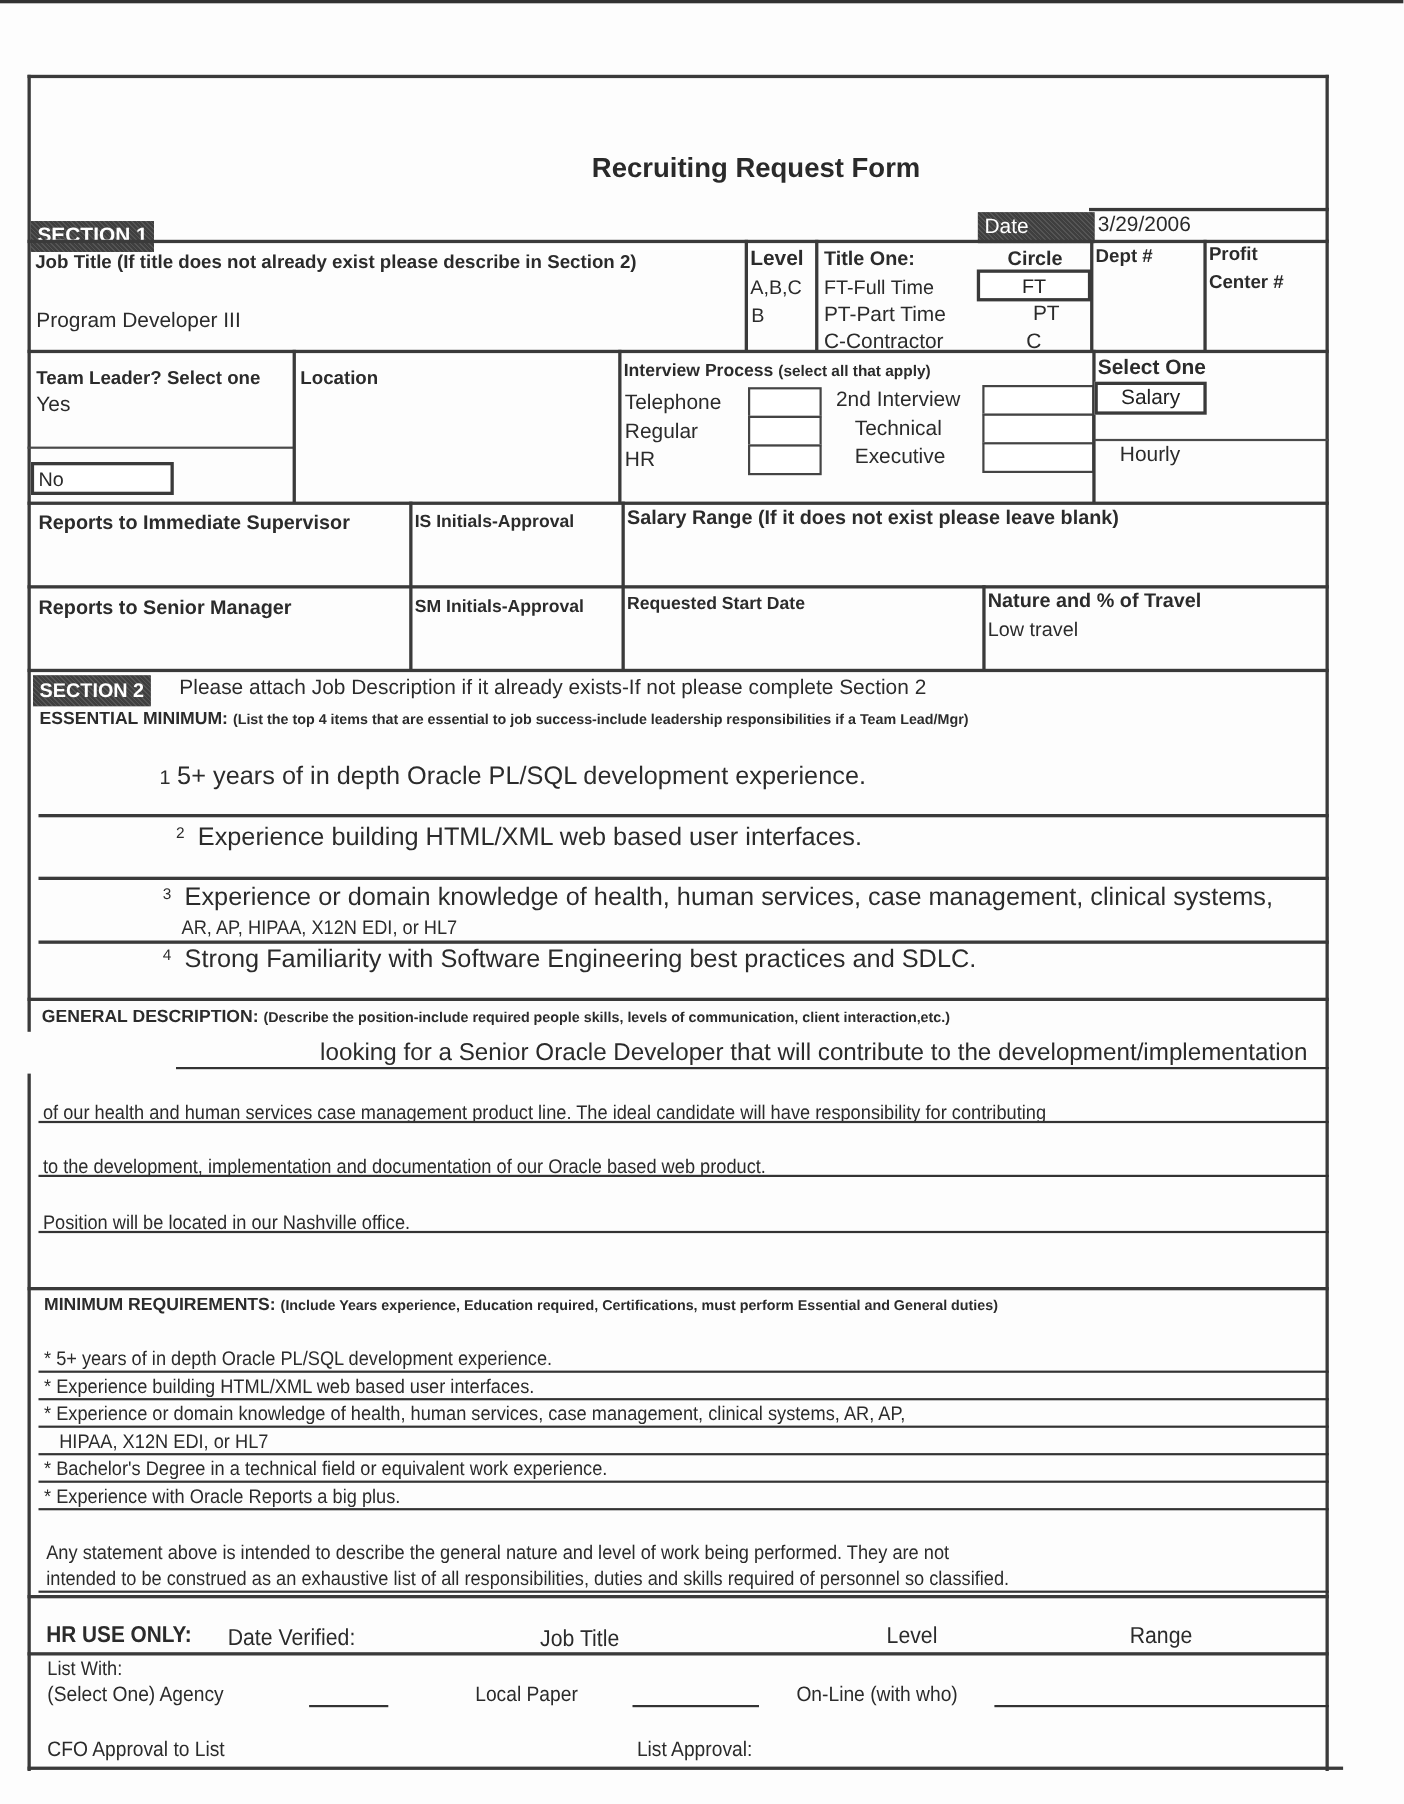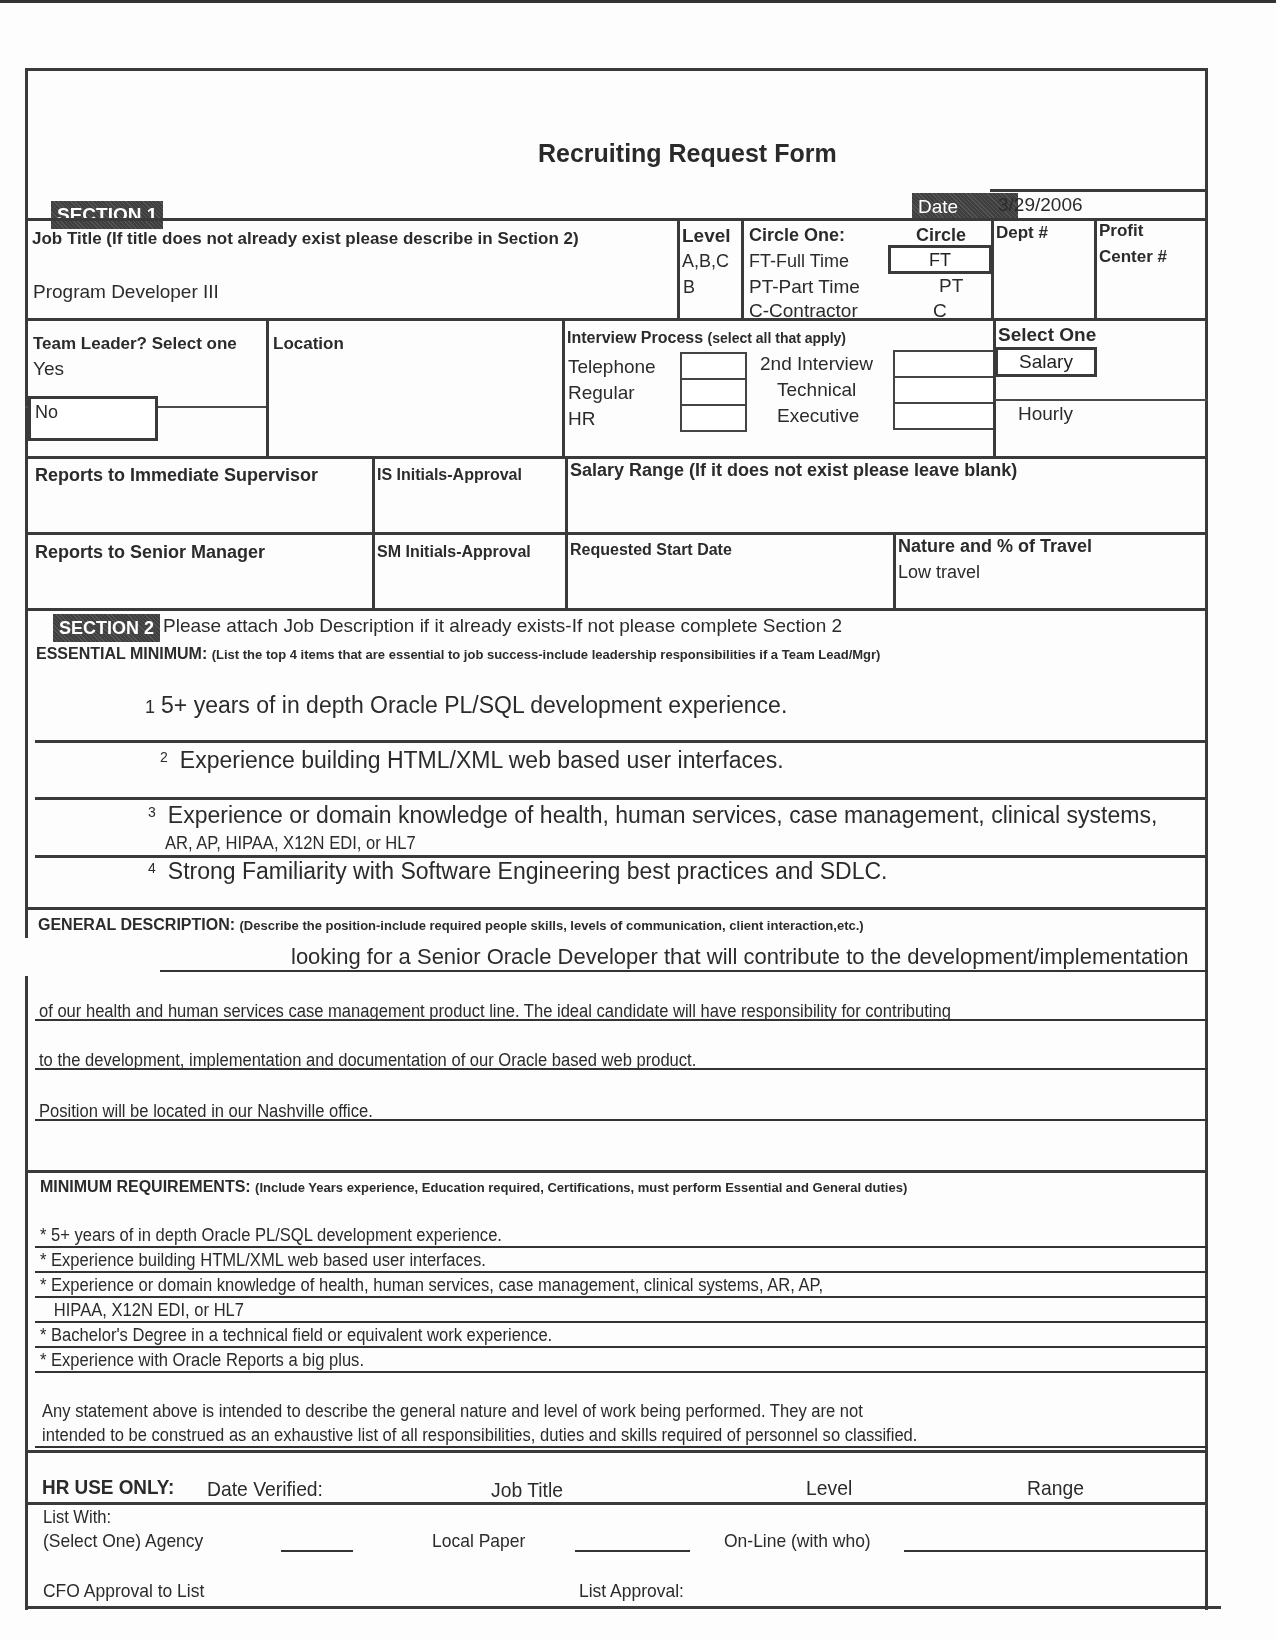--- a/index.html
+++ b/index.html
@@ -7,21 +7,21 @@
          font-family:"Liberation Sans", sans-serif; color:#222; }
   .scanline { position:absolute; left:0; top:0; width:1276px; height:3px; background:#333; }
   .abs { position:absolute; }
   .hl { position:absolute; height:3px; background:#3a3a3a; }
   .hlt { position:absolute; height:2px; background:#4a4a4a; }
   .vl { position:absolute; width:3px; background:#3a3a3a; }
   .box { position:absolute; border:3px solid #3a3a3a; box-sizing:border-box; background:#fff; }
   .boxt { position:absolute; border:2px solid #444; box-sizing:border-box; background:#fff; }
   .title { font-weight:bold; font-size:25px; color:#2a2a2a; }
   .sec-tag { position:absolute; background:#4a4a4a; color:#fff; font-weight:bold; font-size:19px; padding:2px 6px 2px 6px; line-height:24px;
-             background-image:repeating-linear-gradient(45deg,#555 0 1px,#3f3f3f 1px 3px);margin-left:23px; }
+             background-image:repeating-linear-gradient(45deg,#555 0 1px,#3f3f3f 1px 3px); }
   .lbl { position:absolute; font-weight:bold; font-size:17px; color:#2b2b2b; white-space:nowrap; }
   .lbln { position:absolute; font-size:18px; color:#2b2b2b; white-space:nowrap; }
   .serif { position:absolute; font-family:Liberation Sans, sans-serif; font-size:23px; color:#2b2b2b; white-space:nowrap; }
   .num { font-size:14px; position:relative; top:-6px; margin-right:12px; }
   .narrow { position:absolute; font-size:18px; color:#2b2b2b; white-space:nowrap; transform:scaleX(0.92); transform-origin:left top; }
   .uline { position:absolute; height:2px; background:#333; }
 </style>
 </head>
 <body>
 
@@ -42,42 +42,42 @@
 <div class="hl" style="left:25px;top:218px;width:1183px;"></div>
 <div class="vl" style="left:1205px;top:218px;height:1392px;"></div>
 
 <div class="lbl" style="left:32px;top:229px;">Job Title (If title does not already exist please describe in Section 2)</div>
 <div class="lbln" style="left:33px;top:281px;font-size:19px;">Program Developer III</div>
 <div class="vl" style="left:677px;top:218px;height:102px;"></div>
 <div class="lbl" style="left:682px;top:225px;font-size:19px;">Level</div>
 <div class="lbln" style="left:682px;top:251px;">A,B,C</div>
 <div class="lbln" style="left:683px;top:277px;">B</div>
 <div class="vl" style="left:741px;top:218px;height:102px;"></div>
-<div class="lbl" style="left:749px;top:225px;font-size:18px;">Circle One:</div>
+<div class="lbl" style="left:749px;top:225px;font-size:18px;">Title One:</div>
 <div class="lbl" style="left:916px;top:225px;font-size:18px;">Circle</div>
 <div class="lbln" style="left:749px;top:251px;">FT-Full Time</div>
 <div class="lbln" style="left:749px;top:276px;font-size:19px;">PT-Part Time</div>
 <div class="lbln" style="left:749px;top:300px;font-size:19px;">C-Contractor</div>
 <div class="box" style="left:888px;top:245px;width:104px;height:29px;text-align:center;">
   <span style="font-size:18px;line-height:24px;">FT</span>
 </div>
 <div class="lbln" style="left:927px;top:275px;font-size:19px;margin-left:12px;">PT</div>
 <div class="lbln" style="left:933px;top:300px;font-size:19px;">C</div>
 <div class="vl" style="left:991px;top:218px;height:102px;"></div>
 <div class="lbl" style="left:996px;top:223px;">Dept #</div>
 <div class="vl" style="left:1094px;top:218px;height:102px;"></div>
 <div class="lbl" style="left:1099px;top:221px;">Profit</div>
 <div class="lbl" style="left:1099px;top:247px;">Center #</div>
 
 <div class="hl" style="left:25px;top:318px;width:1183px;"></div>
 
 <div class="lbl" style="left:33px;top:334px;">Team Leader? Select one</div>
 <div class="lbln" style="left:33px;top:358px;font-size:19px;">Yes</div>
 <div class="hlt" style="left:25px;top:406px;width:243px;"></div>
-<div class="box" style="left:28px;top:396px;width:130px;height:45px;">
+<div class="box" style="left:28px;top:420px;width:130px;height:30px;">
   <span class="lbln" style="left:4px;top:3px;">No</span>
 </div>
 <div class="vl" style="left:266px;top:318px;height:140px;"></div>
 <div class="lbl" style="left:273px;top:334px;">Location</div>
 <div class="vl" style="left:562px;top:318px;height:140px;"></div>
 <div class="lbl" style="left:567px;top:329px;font-size:16px;"><span>Interview Process</span> <span style="font-size:14px;">(select all that apply)</span></div>
 <div class="lbln" style="left:568px;top:356px;font-size:19px;">Telephone</div>
 <div class="lbln" style="left:568px;top:382px;font-size:19px;">Regular</div>
 <div class="lbln" style="left:568px;top:408px;font-size:19px;">HR</div>
 <div class="boxt" style="left:680px;top:352px;width:67px;height:28px;"></div>

